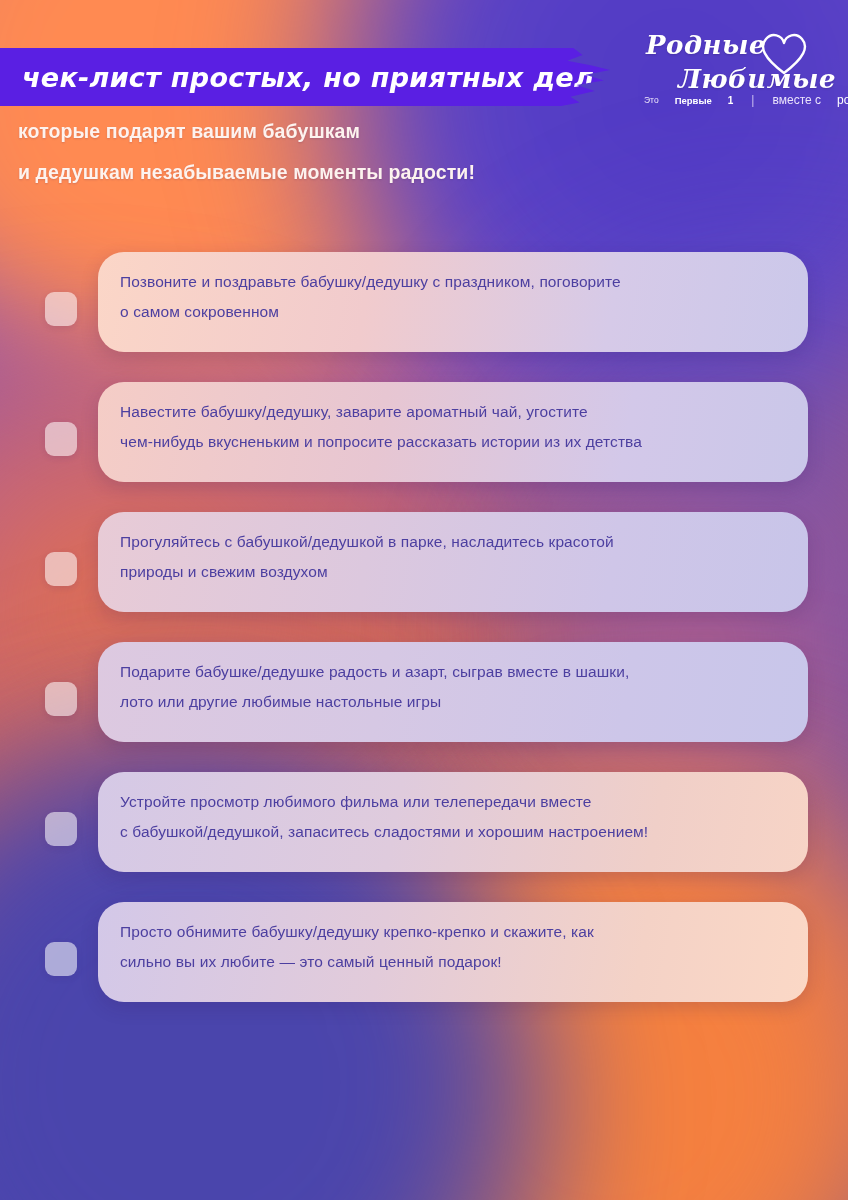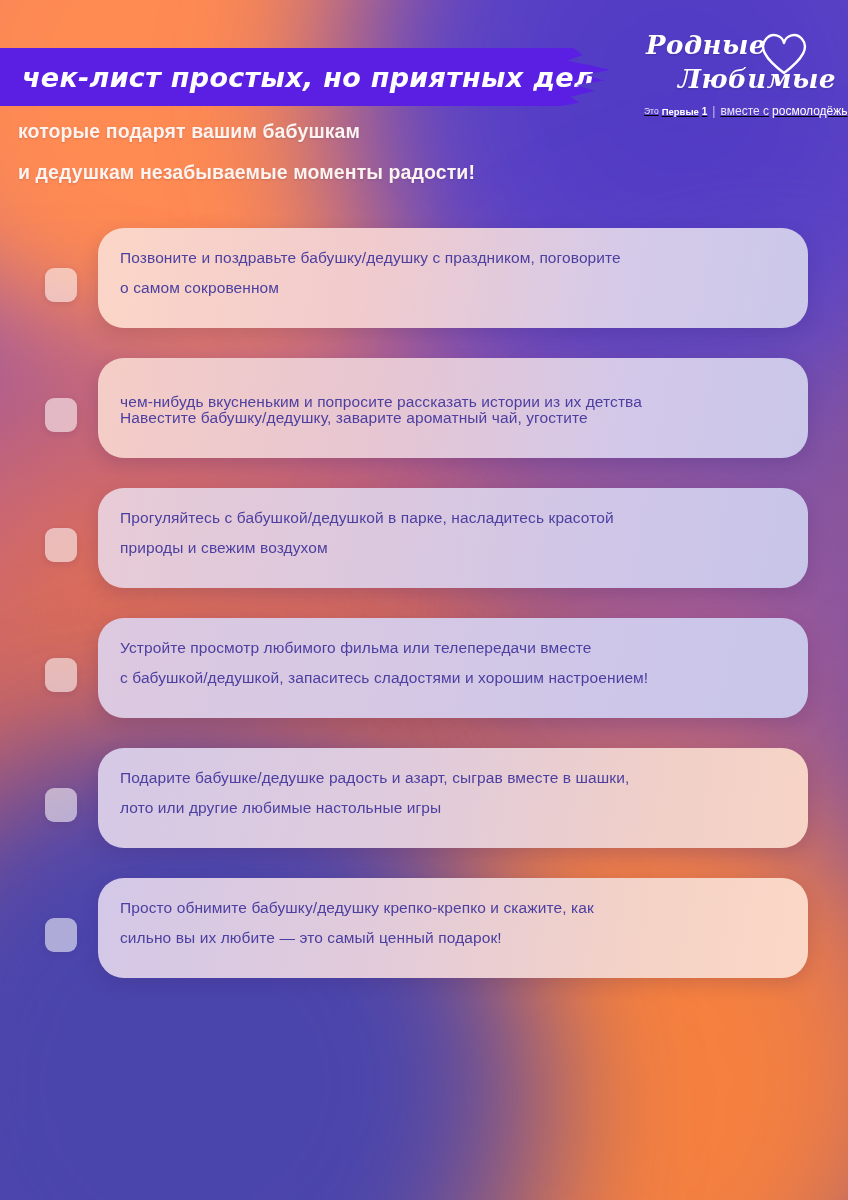--- a/index.html
+++ b/index.html
@@ -96,34 +96,33 @@
   .logo-word {
     color:#ffffff; font-weight:bold; font-style:italic;
     font-family:"DejaVu Serif", serif;
     white-space:nowrap;
     text-shadow:0 1px 2px rgba(40,20,80,.25);
   }
   .logo-l1 { position:absolute; left:8px;  top:4px;  font-size:26px; letter-spacing:.5px; }
   .logo-l2 { position:absolute; left:40px; top:38px; font-size:26px; letter-spacing:.5px; }
   .logo-heart { position:absolute; right:22px; top:4px; width:56px; height:46px; }
   .logo-tag {
-    position:absolute; left:6px; top:78px; width:190px;
-    display:flex; align-items:center; gap:3px;
-    white-space:nowrap;
-    text-decoration:underline;
+    position:absolute; left:6px; top:67px; width:190px;
+    display:flex; align-items:center; gap:16px;
+    white-space:nowrap;
   }
   .tag-a { color:#efe9fb; font-size:8.5px; }
   .tag-b { color:#ffffff; font-size:9.5px; font-weight:bold; }
   .tag-mark { color:#ffffff; font-size:10px; font-weight:bold; }
   .tag-div { color:#c9bdf0; font-size:12px; padding:0 2px; }
   .tag-c { color:#ebe4fb; font-size:12px; }
   .tag-d { color:#ffffff; font-size:12px; }
 
   
-  .list { position:absolute; left:0; top:228px; width:776px; }
+  .list { position:absolute; left:0; top:252px; width:776px; }
 
   .row {
     position:relative;
     height:112px;
     margin-bottom:18px;
   }
   .checkbox {
     position:absolute; left:45px; top:40px;
     width:32px; height:34px;
     border-radius:9px;
@@ -206,49 +205,49 @@
     <div class="checkbox"></div>
     <div class="card">
       <span class="card-line l1">Позвоните и поздравьте бабушку/дедушку с праздником, поговорите</span>
       <span class="card-line l2">о самом сокровенном</span>
     </div>
   </div>
 
   <div class="row">
     <div class="checkbox"></div>
     <div class="card">
+      <span class="card-line l1">Навестите бабушку/дедушку, заварите ароматный чай, угостите</span>
       <span class="card-line l2">чем-нибудь вкусненьким и попросите рассказать истории из их детства</span>
-      <span class="card-line l1">Навестите бабушку/дедушку, заварите ароматный чай, угостите</span>
     </div>
   </div>
 
   <div class="row">
     <div class="checkbox"></div>
     <div class="card">
       <span class="card-line l1">Прогуляйтесь с бабушкой/дедушкой в парке, насладитесь красотой</span>
       <span class="card-line l2">природы и свежим воздухом</span>
     </div>
   </div>
 
   <div class="row">
     <div class="checkbox"></div>
     <div class="card">
+      <span class="card-line l1">Подарите бабушке/дедушке радость и азарт, сыграв вместе в шашки,</span>
+      <span class="card-line l2">лото или другие любимые настольные игры</span>
+    </div>
+  </div>
+
+  <div class="row">
+    <div class="checkbox"></div>
+    <div class="card">
       <span class="card-line l1">Устройте просмотр любимого фильма или телепередачи вместе</span>
       <span class="card-line l2">с бабушкой/дедушкой, запаситесь сладостями и хорошим настроением!</span>
     </div>
   </div>
 
-  <div class="row">
-    <div class="checkbox"></div>
-    <div class="card">
-      <span class="card-line l1">Подарите бабушке/дедушке радость и азарт, сыграв вместе в шашки,</span>
-      <span class="card-line l2">лото или другие любимые настольные игры</span>
-    </div>
-  </div>
-
 
   <div class="row">
     <div class="checkbox"></div>
     <div class="card">
       <span class="card-line l1">Просто обнимите бабушку/дедушку крепко-крепко и скажите, как</span>
       <span class="card-line l2">сильно вы их любите — это самый ценный подарок!</span>
     </div>
   </div>
 
 </div>

